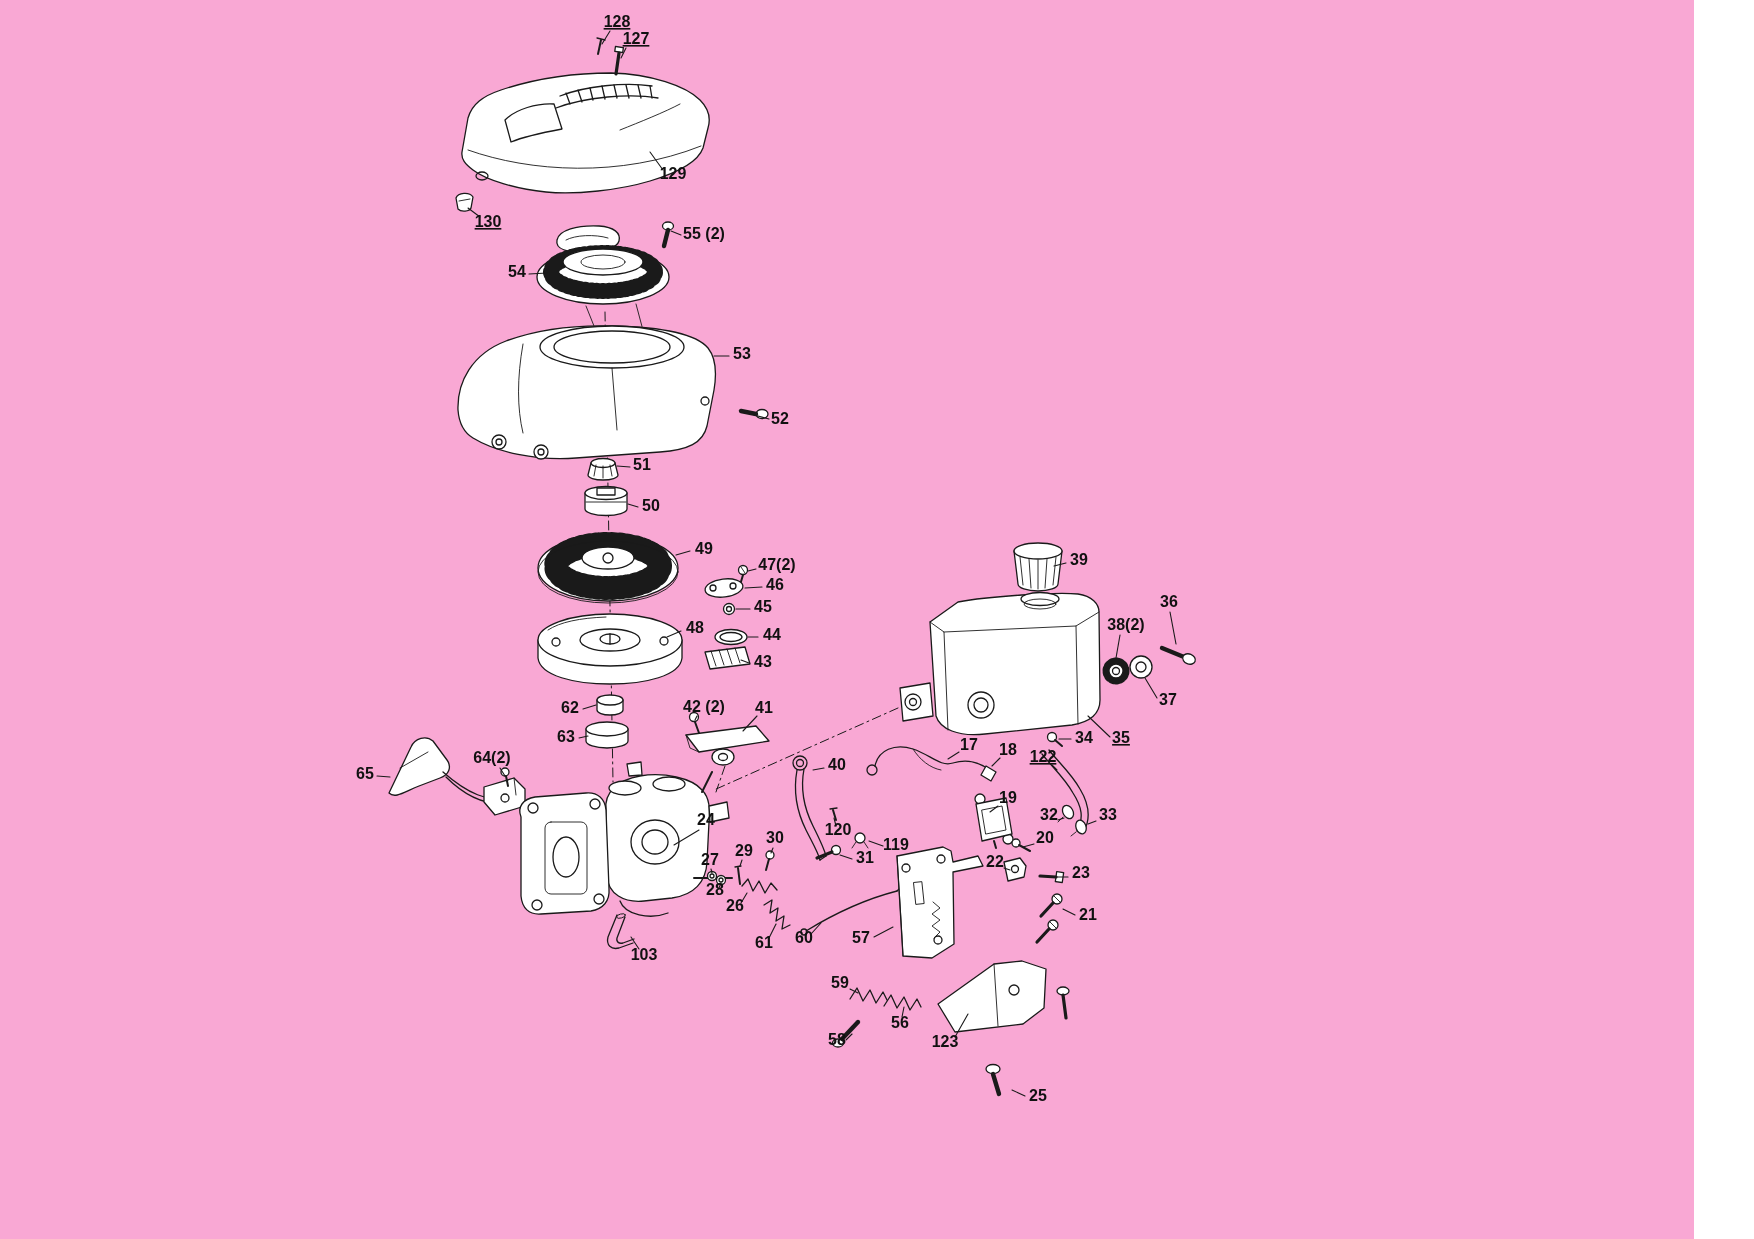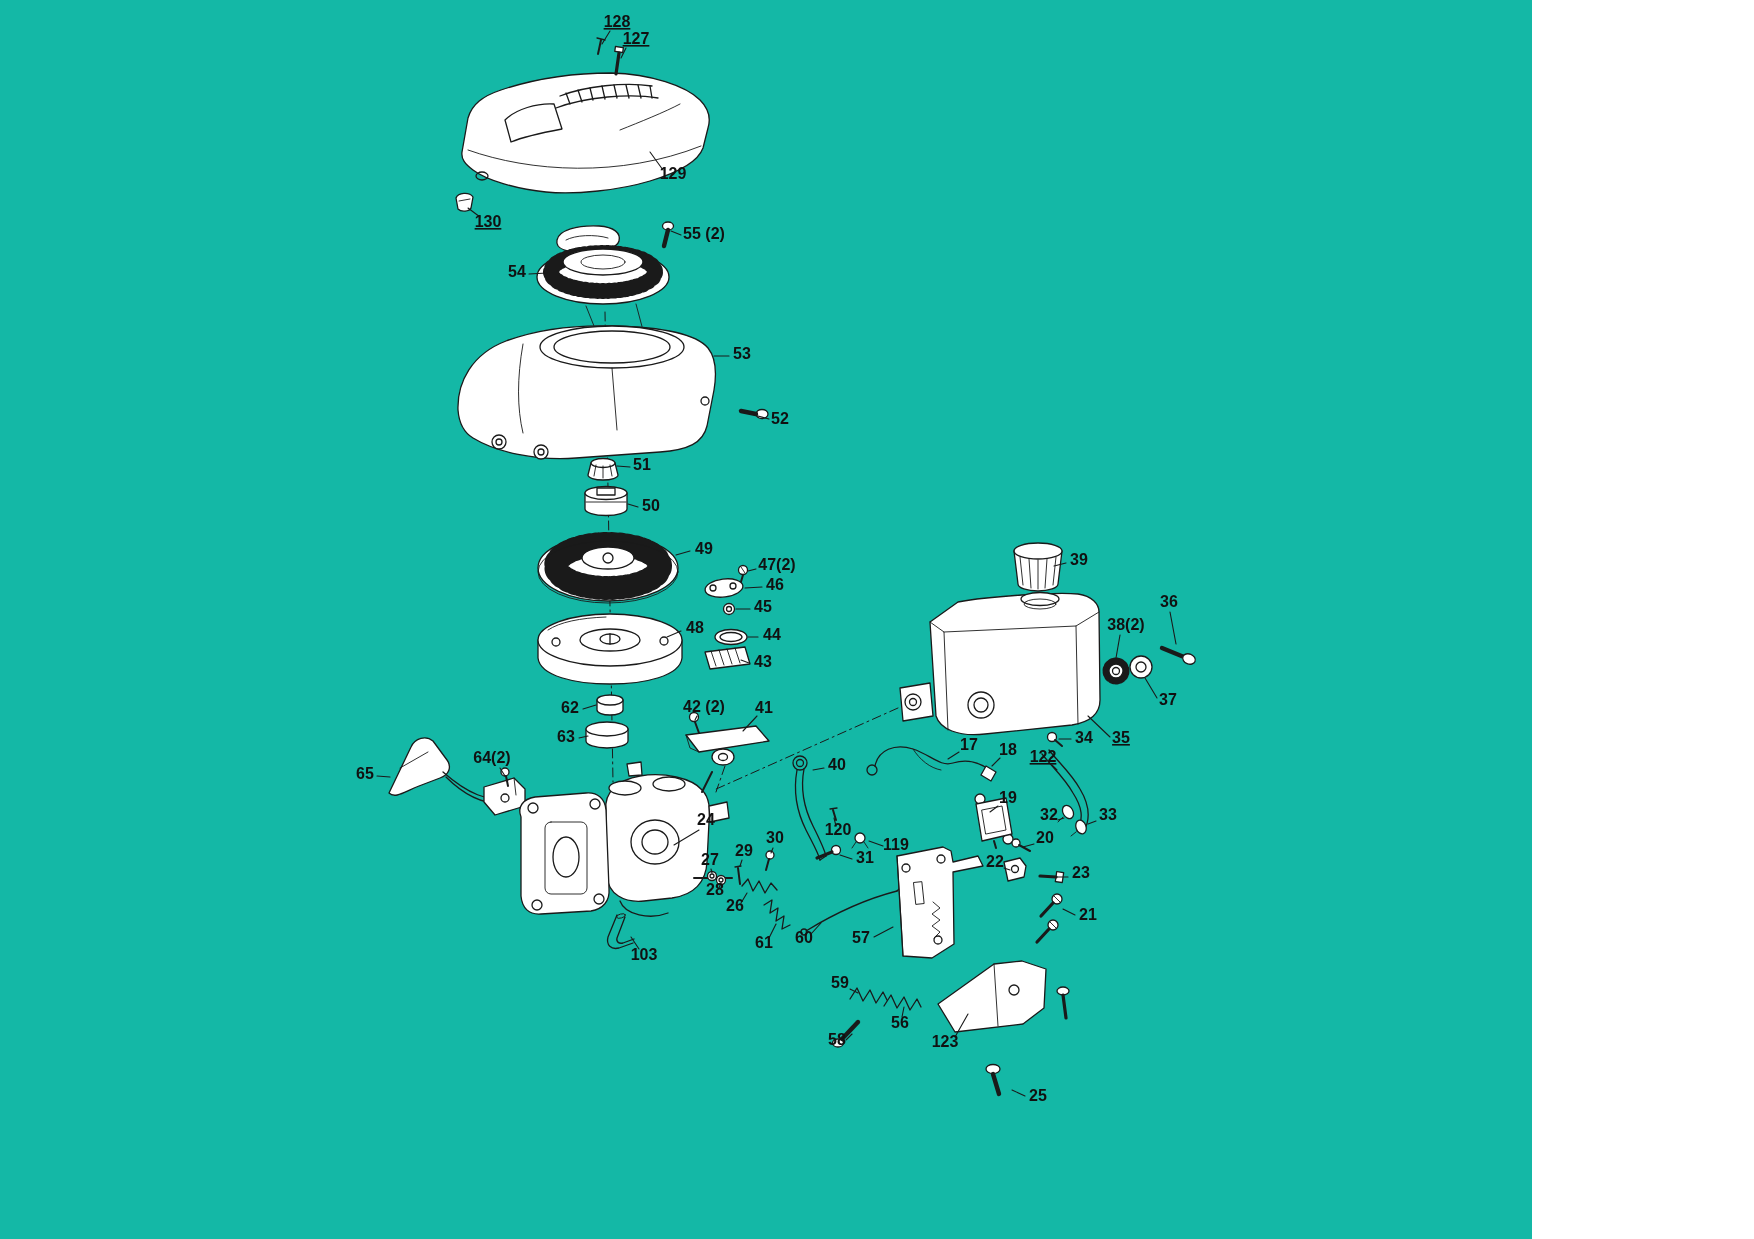--- a/index.html
+++ b/index.html
@@ -1,17 +1,17 @@
 <!DOCTYPE html>
 <html><head>
 <meta charset="utf-8">
 <title>Parts Diagram</title>
 <style>
   html,body{margin:0;padding:0;background:#ffffff;}
-  #stage{position:relative;width:1532px;height:1239px;background:#14b8a6;overflow:hidden;text-align:right;}
+  #stage{position:relative;width:1694px;height:1239px;background:#f9a8d4;overflow:hidden;text-align:right;}
   #diagram-svg{position:absolute;left:0;top:0;}
   #diagram-svg path,#diagram-svg line,#diagram-svg circle,#diagram-svg ellipse,
   #diagram-svg rect,#diagram-svg polyline,#diagram-svg polygon{
     stroke:#1a1a1a;stroke-width:1.3;fill:none;stroke-linecap:round;stroke-linejoin:round;
   }
   #diagram-svg .f{fill:#ffffff;}
   #diagram-svg .thin{stroke-width:0.9;}
   #diagram-svg .s2{stroke-width:2;}
   #diagram-svg .s3{stroke-width:3.2;}
   #diagram-svg .s4{stroke-width:4.4;}

